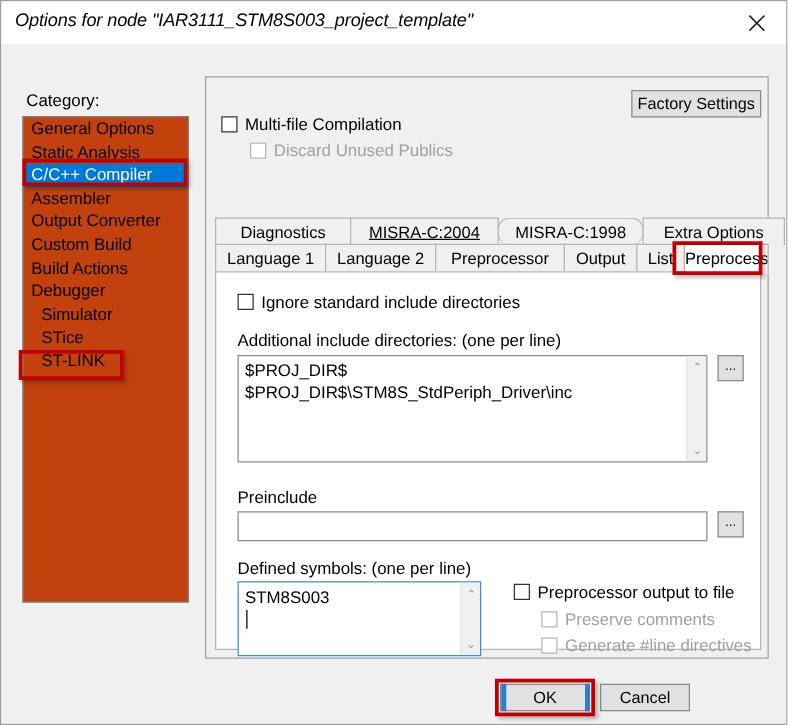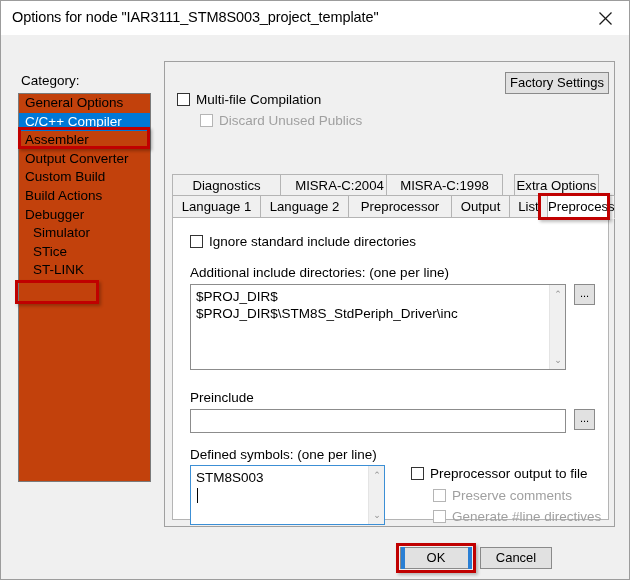--- a/index.html
+++ b/index.html
@@ -24,20 +24,21 @@
     position: absolute; left: 0; top: 0;
     width: 628px; height: 34px;
     background: #ffffff;
     border-bottom: 1px solid #ffffff;
   }
   #title-text {
     position: absolute; left: 11px; top: 8px;
     font-size: 14.5px; color: #000000;
     white-space: nowrap;
     letter-spacing: -0.1px;
+    font-style: italic;
   }
   #close-btn {
     position: absolute; right: 0px; top: 0px;
     width: 46px; height: 33px;
     cursor: default;
   }
   #close-btn svg { position: absolute; left: 16px; top: 11px; }
 
   
   #dialog-body {
@@ -285,20 +286,21 @@
         <line x1="12.5" y1="0.5" x2="0.5" y2="12.5" stroke="#1a1a1a" stroke-width="1.2"></line>
       </svg>
     </div>
   </div>
 
   <div id="dialog-body">
 
     <div id="cat-label">Category:</div>
     <div id="cat-list">
       <div class="cat-item">General Options</div>
+      <div class="cat-item">Static Analysis</div>
       <div class="cat-item selected">C/C++ Compiler</div>
       <div class="cat-item">Assembler</div>
       <div class="cat-item">Output Converter</div>
       <div class="cat-item">Custom Build</div>
       <div class="cat-item">Build Actions</div>
       <div class="cat-item">Debugger</div>
       <div class="cat-item indent">Simulator</div>
       <div class="cat-item indent">STice</div>
       <div class="cat-item indent">ST-LINK</div>
     </div>
@@ -311,23 +313,23 @@
       <div class="cb-row" id="cb-multifile">
         <span class="cb"></span><span>Multi-file Compilation</span>
       </div>
 
       <div class="cb-row disabled" id="cb-discard">
         <span class="cb disabled"></span><span>Discard Unused Publics</span>
       </div>
 
       <div id="tabs-row1">
         <div class="tab" style="left:0px;width:109px;">Diagnostics</div>
-        <div class="tab" style="left:108px;width:119px;">MISRA-C:2004</div>
-        <div class="tab" style="left:214px;width:117px;">MISRA-C:1998</div>
-        <div class="tab" style="left:342px;width:85px;">Extra Options</div>
+        <div class="tab" style="left:108px;width:119px;text-decoration:underline;">MISRA-C:2004</div>
+        <div class="tab" style="left:226px;width:117px;border-radius:10px;">MISRA-C:1998</div>
+        <div class="tab" style="left:342px;width:114px;">Extra Options</div>
       </div>
 
       <div id="tabs-row2">
         <div class="tab" style="left:0px;width:89px;">Language 1</div>
         <div class="tab" style="left:88px;width:89px;">Language 2</div>
         <div class="tab" style="left:176px;width:104px;">Preprocessor</div>
         <div class="tab" style="left:279px;width:59px;">Output</div>
         <div class="tab" style="left:337px;width:39px;">List</div>
         <div class="tab active" style="left:375px;width:68px;">Preprocessor</div>
       </div>

